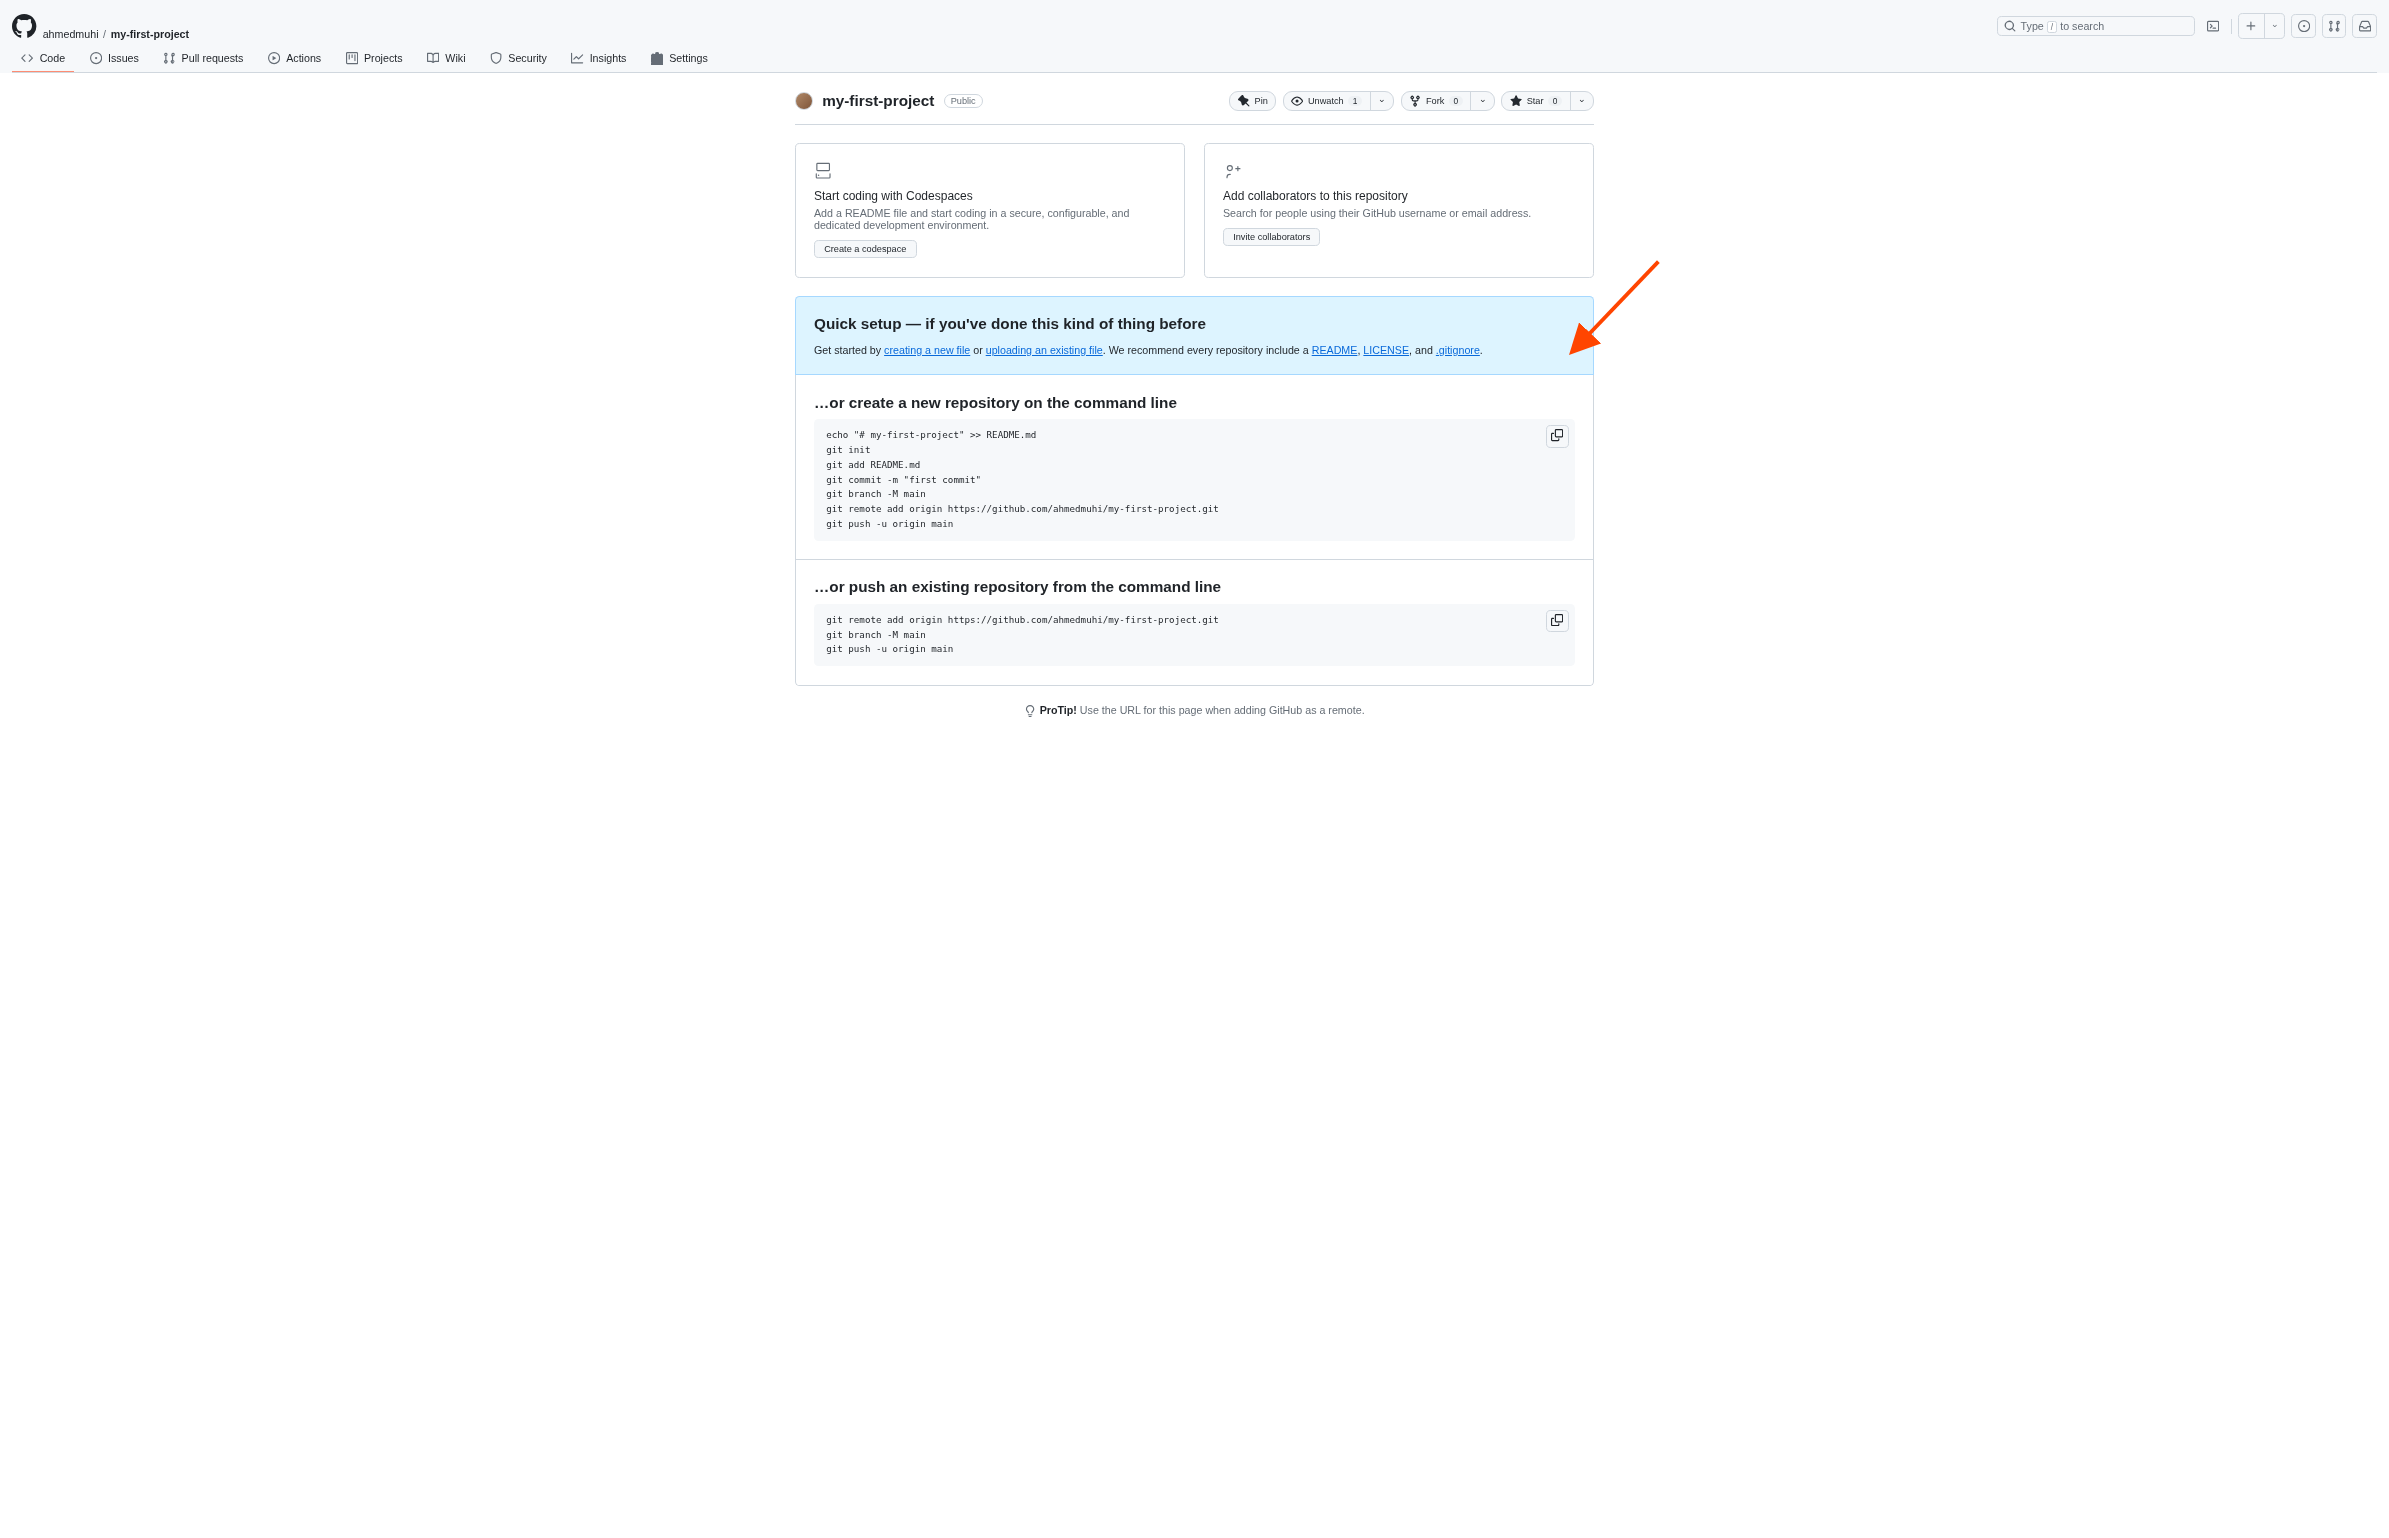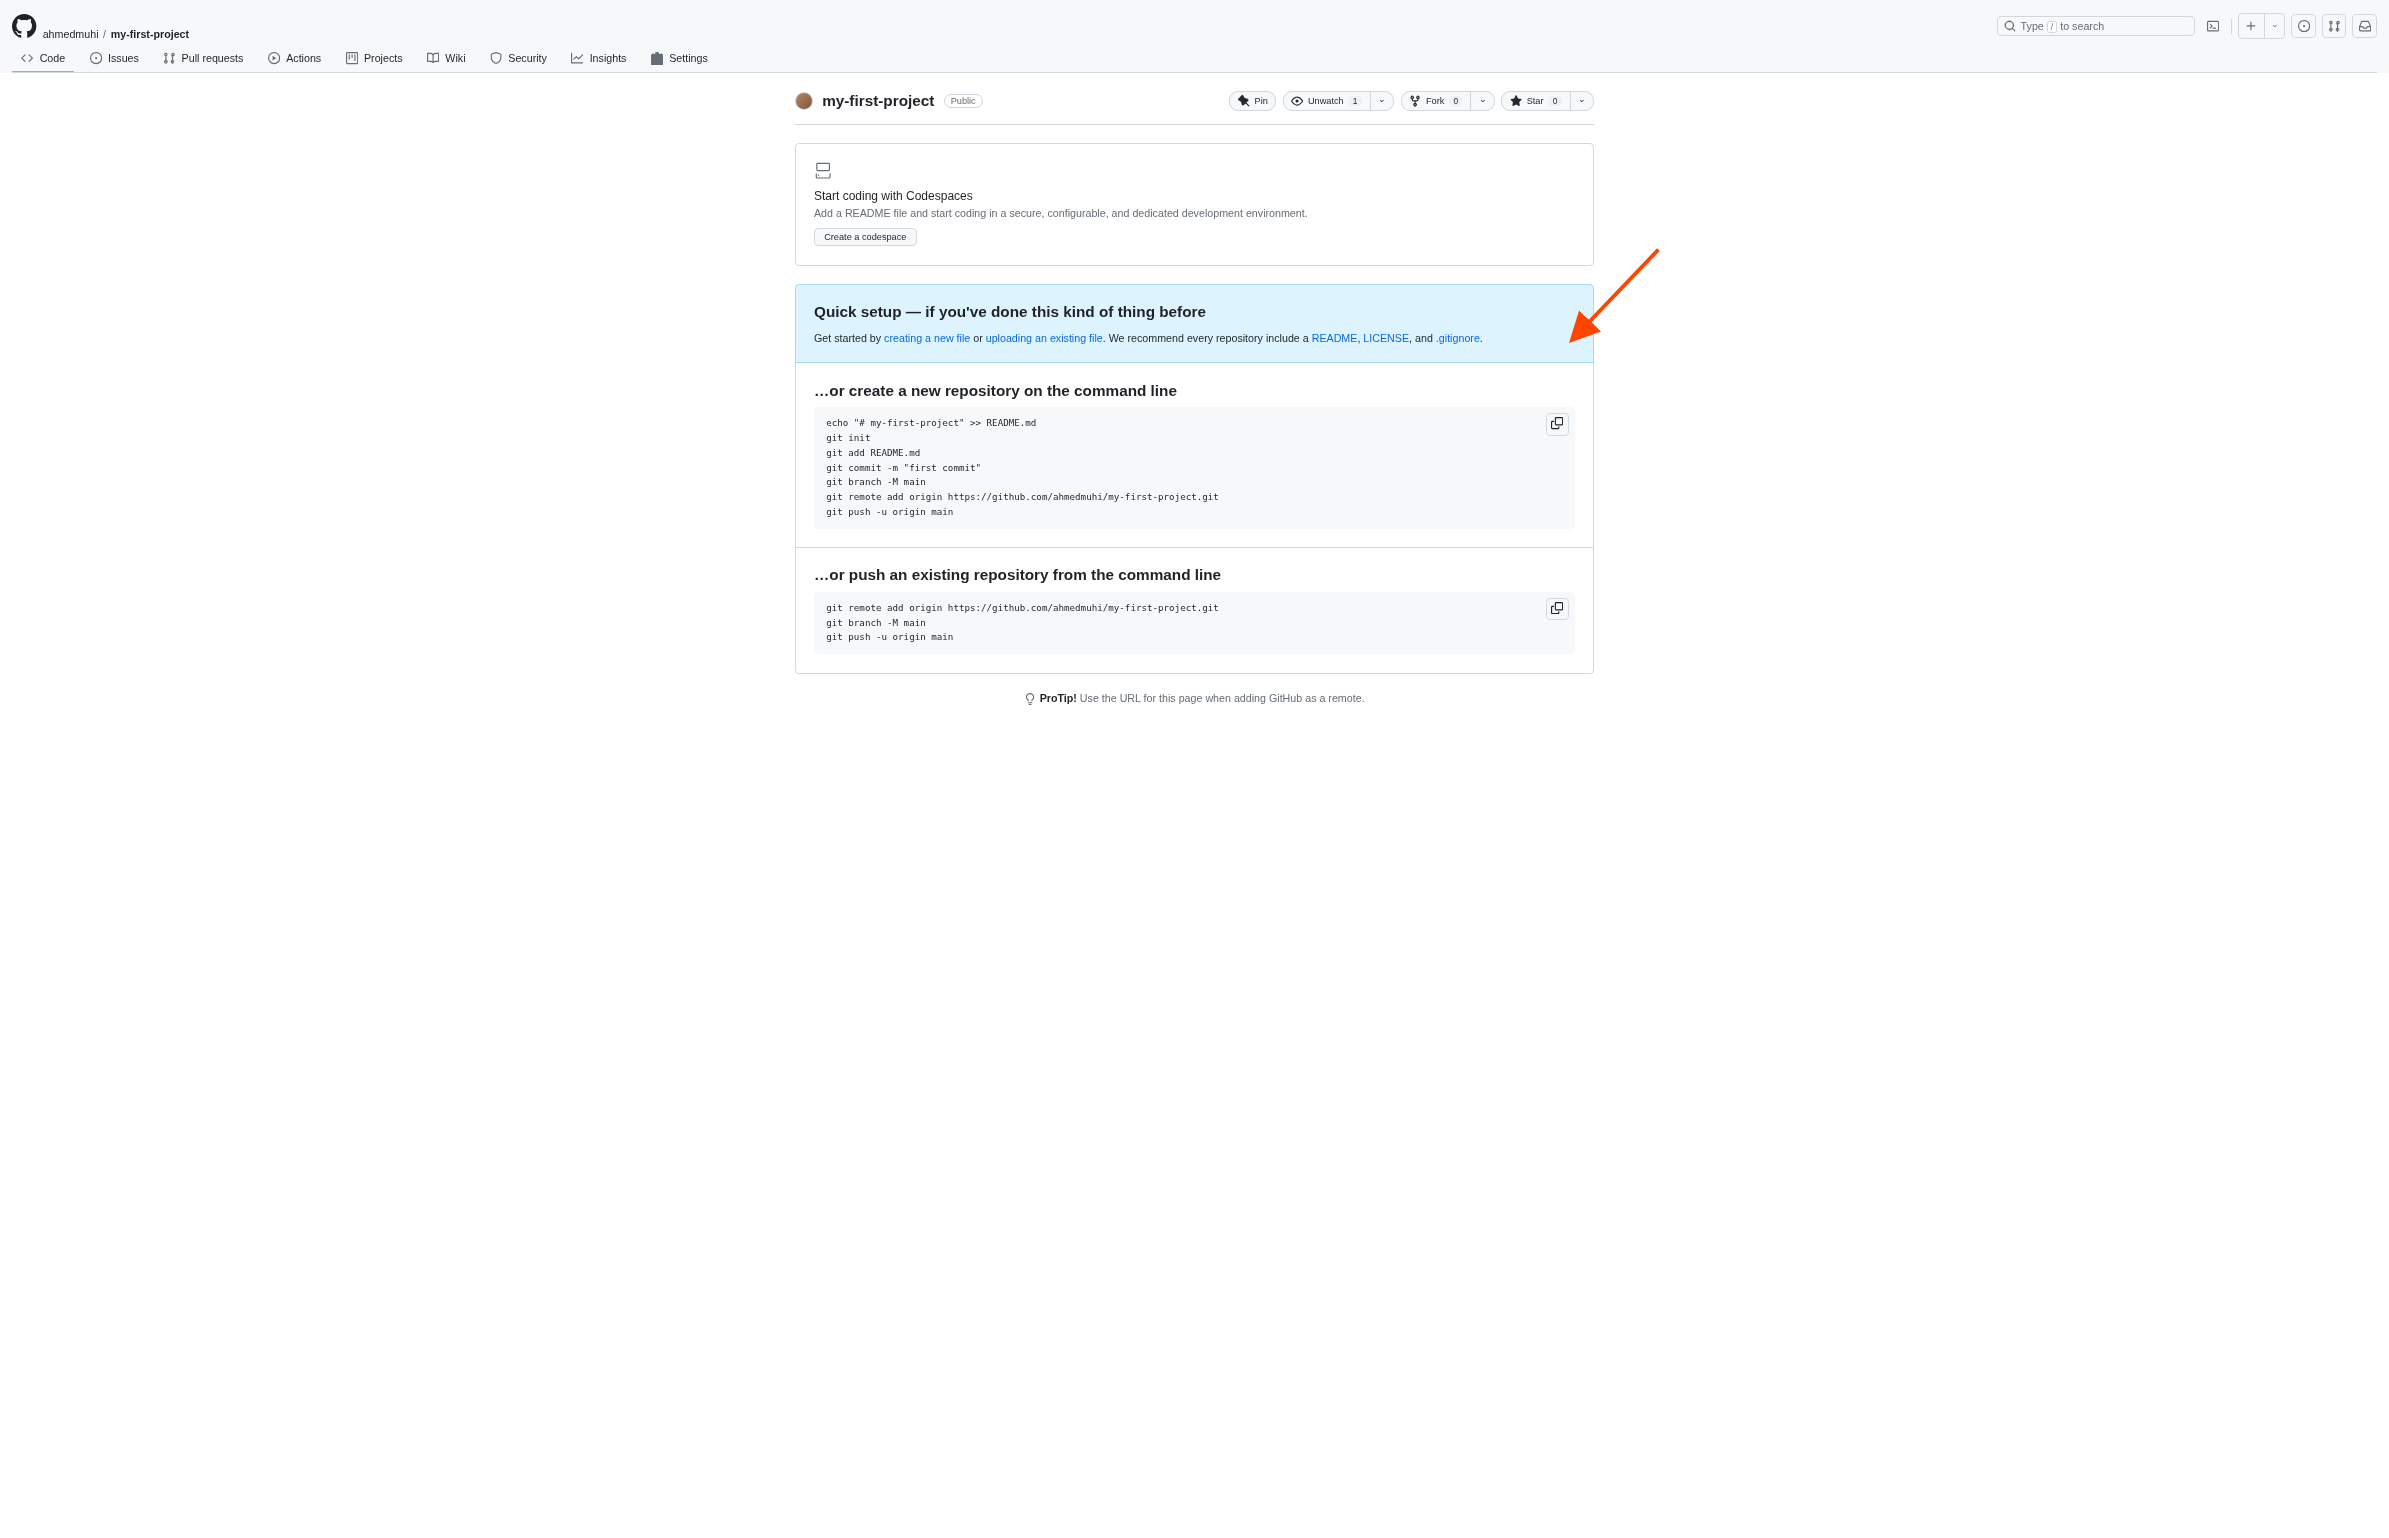--- a/index.html
+++ b/index.html
@@ -54,21 +54,21 @@
 .quick-setup h2 { font-size: 15.3px; font-weight: 600; margin-bottom: 10.7px; }
 .qs-row { display: flex; align-items: center; gap: 9.2px; margin-bottom: 10.7px; }
 .toggle-group { display: flex; border: 0.8px solid #d0d7de; border-radius: 4.6px; overflow: hidden; background: #f6f8fa; }
 .toggle-group .opt { padding: 3.8px 10.7px; font-size: 9.2px; font-weight: 600; cursor: pointer; }
 .toggle-group .opt + .opt { border-left: 0.8px solid #d0d7de; }
 .clone-input { flex: 1; display: flex; border: 0.8px solid #d0d7de; border-radius: 4.6px; overflow: hidden; background: #fff; }
 .clone-input input { flex: 1; border: none; padding: 3.8px 7.6px; font-family: ui-monospace,SFMono-Regular,Menlo,monospace; font-size: 9.2px; outline:none; color:#1f2328; }
 .clone-input .copy { border-left: 0.8px solid #d0d7de; padding: 3.1px 6.1px; cursor: pointer; display:flex; align-items:center; background:#f6f8fa; }
 .or { font-size: 10.7px; font-weight: 600; }
 .qs-text { font-size: 10.7px; }
-.qs-text a { color: #0969da; }
+.qs-text a { color: #0969da; text-decoration: underline; }
 
 
 .cl-box { border: 0.8px solid #d0d7de; border-top: none; padding: 18.3px; position:relative; }
 .cl-box h2 { font-size: 15.3px; font-weight: 600; margin-bottom: 7.6px; }
 .code-block { background: #f6f8fa; border-radius: 4.6px; padding: 9.2px 12.2px; position: relative; }
 .code-block pre { font-family: ui-monospace,SFMono-Regular,Menlo,monospace; font-size: 9.2px; line-height: 1.6; white-space: pre; overflow-x:auto; }
 .code-copy { position: absolute; top: 6.1px; right: 6.1px; border: 0.8px solid #d0d7de; border-radius: 4.6px; padding: 3.1px 4.6px; background: #f6f8fa; cursor: pointer; }
 .cl-box.last { border-radius: 0 0 4.6px 4.6px; }
 
 
@@ -257,20 +257,28 @@
   </div>
 
   <div class="cards">
     <div class="card">
       <svg class="octicon-lg" viewBox="0 0 24 24">
           <path d="M3 2.75A1.75 1.75 0 014.75 1h14.5c.966 0 1.75.784 1.75 1.75v7.5A1.75 1.75 0 0119.25 12H4.75A1.75 1.75 0 013 10.25v-7.5zm17.5 0a.25.25 0 00-.25-.25H4.75a.25.25 0 00-.25.25v7.5c0 .138.112.25.25.25h14.5a.25.25 0 00.25-.25v-7.5zm.5 12a.75.75 0 01.75.75v4.5A1.75 1.75 0 0120 21.75H4a1.75 1.75 0 01-1.75-1.75v-4.5a.75.75 0 011.5 0v4.5c0 .138.112.25.25.25h16a.25.25 0 00.25-.25v-4.5a.75.75 0 01.75-.75zM7 17.5a1 1 0 11-2 0 1 1 0 012 0z"></path>
         </svg>
       <h3>Start coding with Codespaces</h3>
       <p>Add a README file and start coding in a secure, configurable, and dedicated development environment.</p>
       <button class="btn">Create a codespace</button>
+    </div>
+    <div class="card">
+      <svg class="octicon-lg" viewBox="0 0 24 24">
+          <path d="M9 4a4 4 0 110 8 4 4 0 010-8zm0 1.5a2.5 2.5 0 100 5 2.5 2.5 0 000-5zM4.5 20a4.5 4.5 0 014.5-4.5h.5a.75.75 0 010 1.5H9a3 3 0 00-3 3v.5a.75.75 0 01-1.5 0V20zm15-14.75a.75.75 0 01.75.75v2h2a.75.75 0 010 1.5h-2v2a.75.75 0 01-1.5 0v-2h-2a.75.75 0 010-1.5h2V6a.75.75 0 01.75-.75z"></path>
+        </svg>
+      <h3>Add collaborators to this repository</h3>
+      <p>Search for people using their GitHub username or email address.</p>
+      <button class="btn">Invite collaborators</button>
     </div>
   </div>
 
   <div style="position:relative;">
   <div class="quick-setup">
     <h2>Quick setup — if you've done this kind of thing before</h2>
     <div class="qs-text">
       <span>Get started by </span><a>creating a new file</a><span> or </span><a>uploading an existing file</a><span>. We recommend every repository include a </span><a>README</a><span>, </span><a>LICENSE</a><span>, and </span><a>.gitignore</a><span>.</span>
     </div>
   </div>

